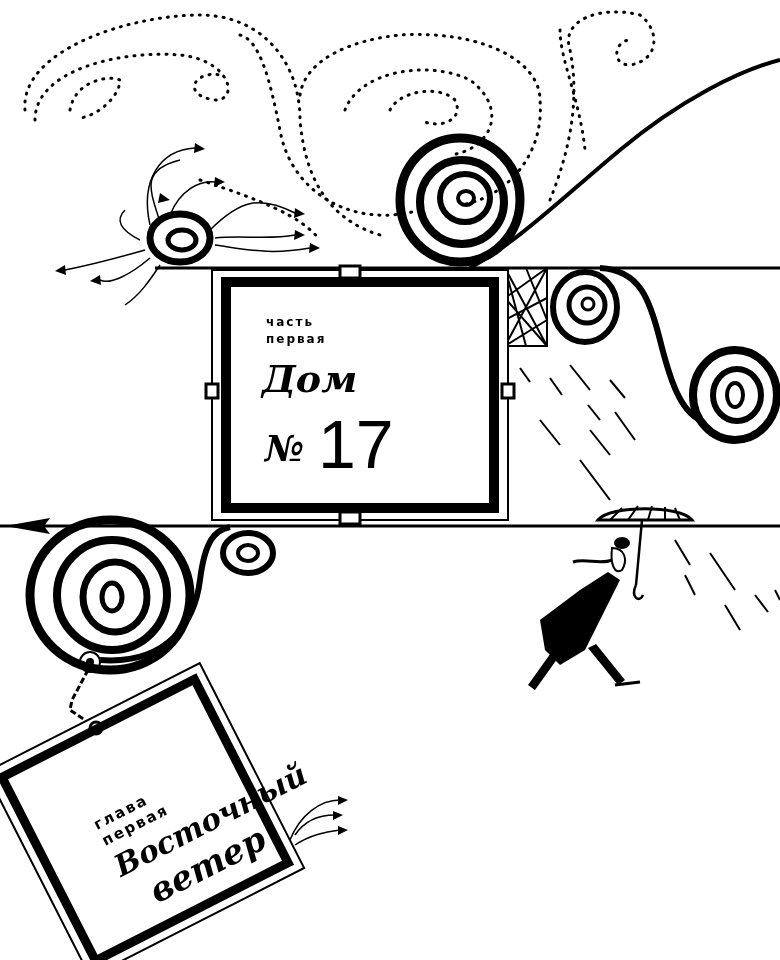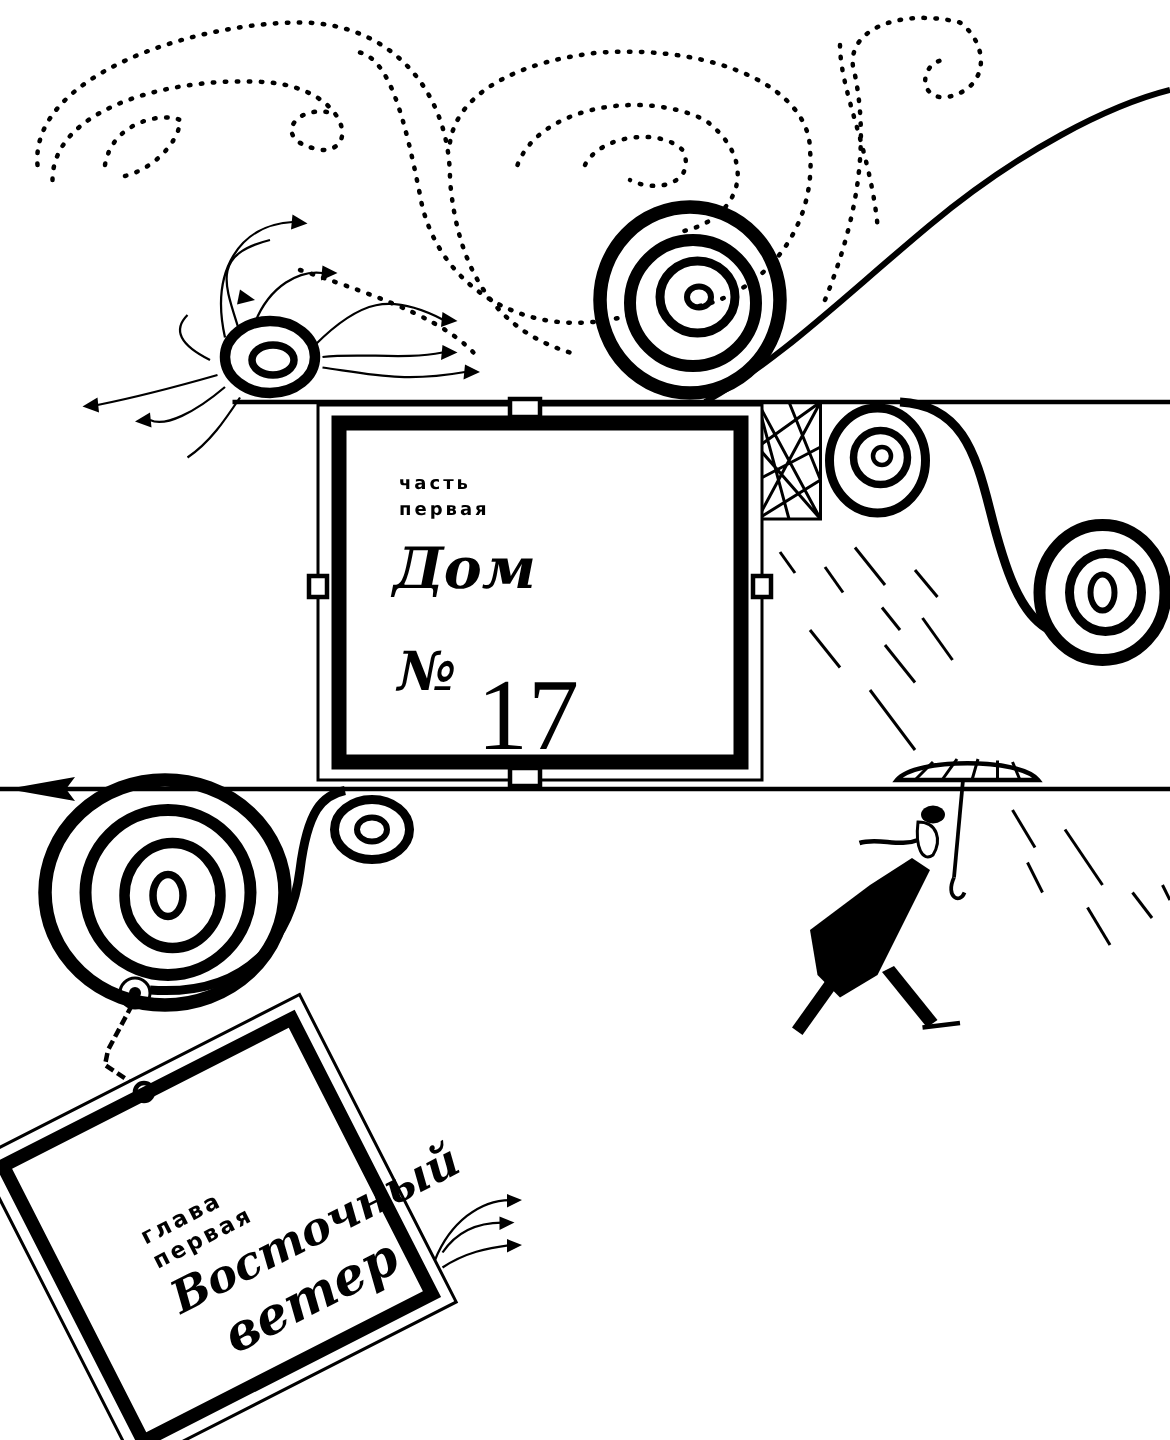--- a/index.html
+++ b/index.html
@@ -1,21 +1,21 @@
 <!DOCTYPE html>
 <html><head>
 <meta charset="utf-8">
 <style>
   html, body { margin: 0; padding: 0; background: #ffffff; }
   body { width: 780px; height: 960px; position: relative; overflow: hidden; font-family: "DejaVu Serif", serif; color: #000; }
   svg.scene { position: absolute; left: 0; top: 0; width: 780px; height: 960px; }
   .label { position: absolute; color: #000; line-height: 1; white-space: nowrap; }
   .small-caps { font-family: "DejaVu Sans", sans-serif; font-weight: bold; font-size: 12px; letter-spacing: 2px; }
   .title-script { font-family: "DejaVu Serif", serif; font-style: italic; font-weight: bold; }
-  .num { font-family: Liberation Serif, serif; margin-top: 32px; }
+  .num { font-family: Liberation Sans, sans-serif; }
   #sign2-text { position: absolute; left: 40px; top: 740px; width: 230px; height: 200px; transform-origin: 0 0; transform: rotate(-27deg) translate(-10px, 70px); }
 </style>
 </head>
 <body>
 
 <svg class="scene" viewBox="0 0 780 960">
 
   <g fill="none" stroke="#000" stroke-width="3" stroke-dasharray="1 7" stroke-linecap="round">
     <path d="M25 110 C 20 50, 130 15, 200 15 C 260 15, 300 60, 300 120 C 305 180, 330 220, 380 235"></path>
     <path d="M35 120 C 35 70, 120 50, 180 55 C 230 60, 240 100, 215 100 C 180 95, 195 70, 220 75"></path>

